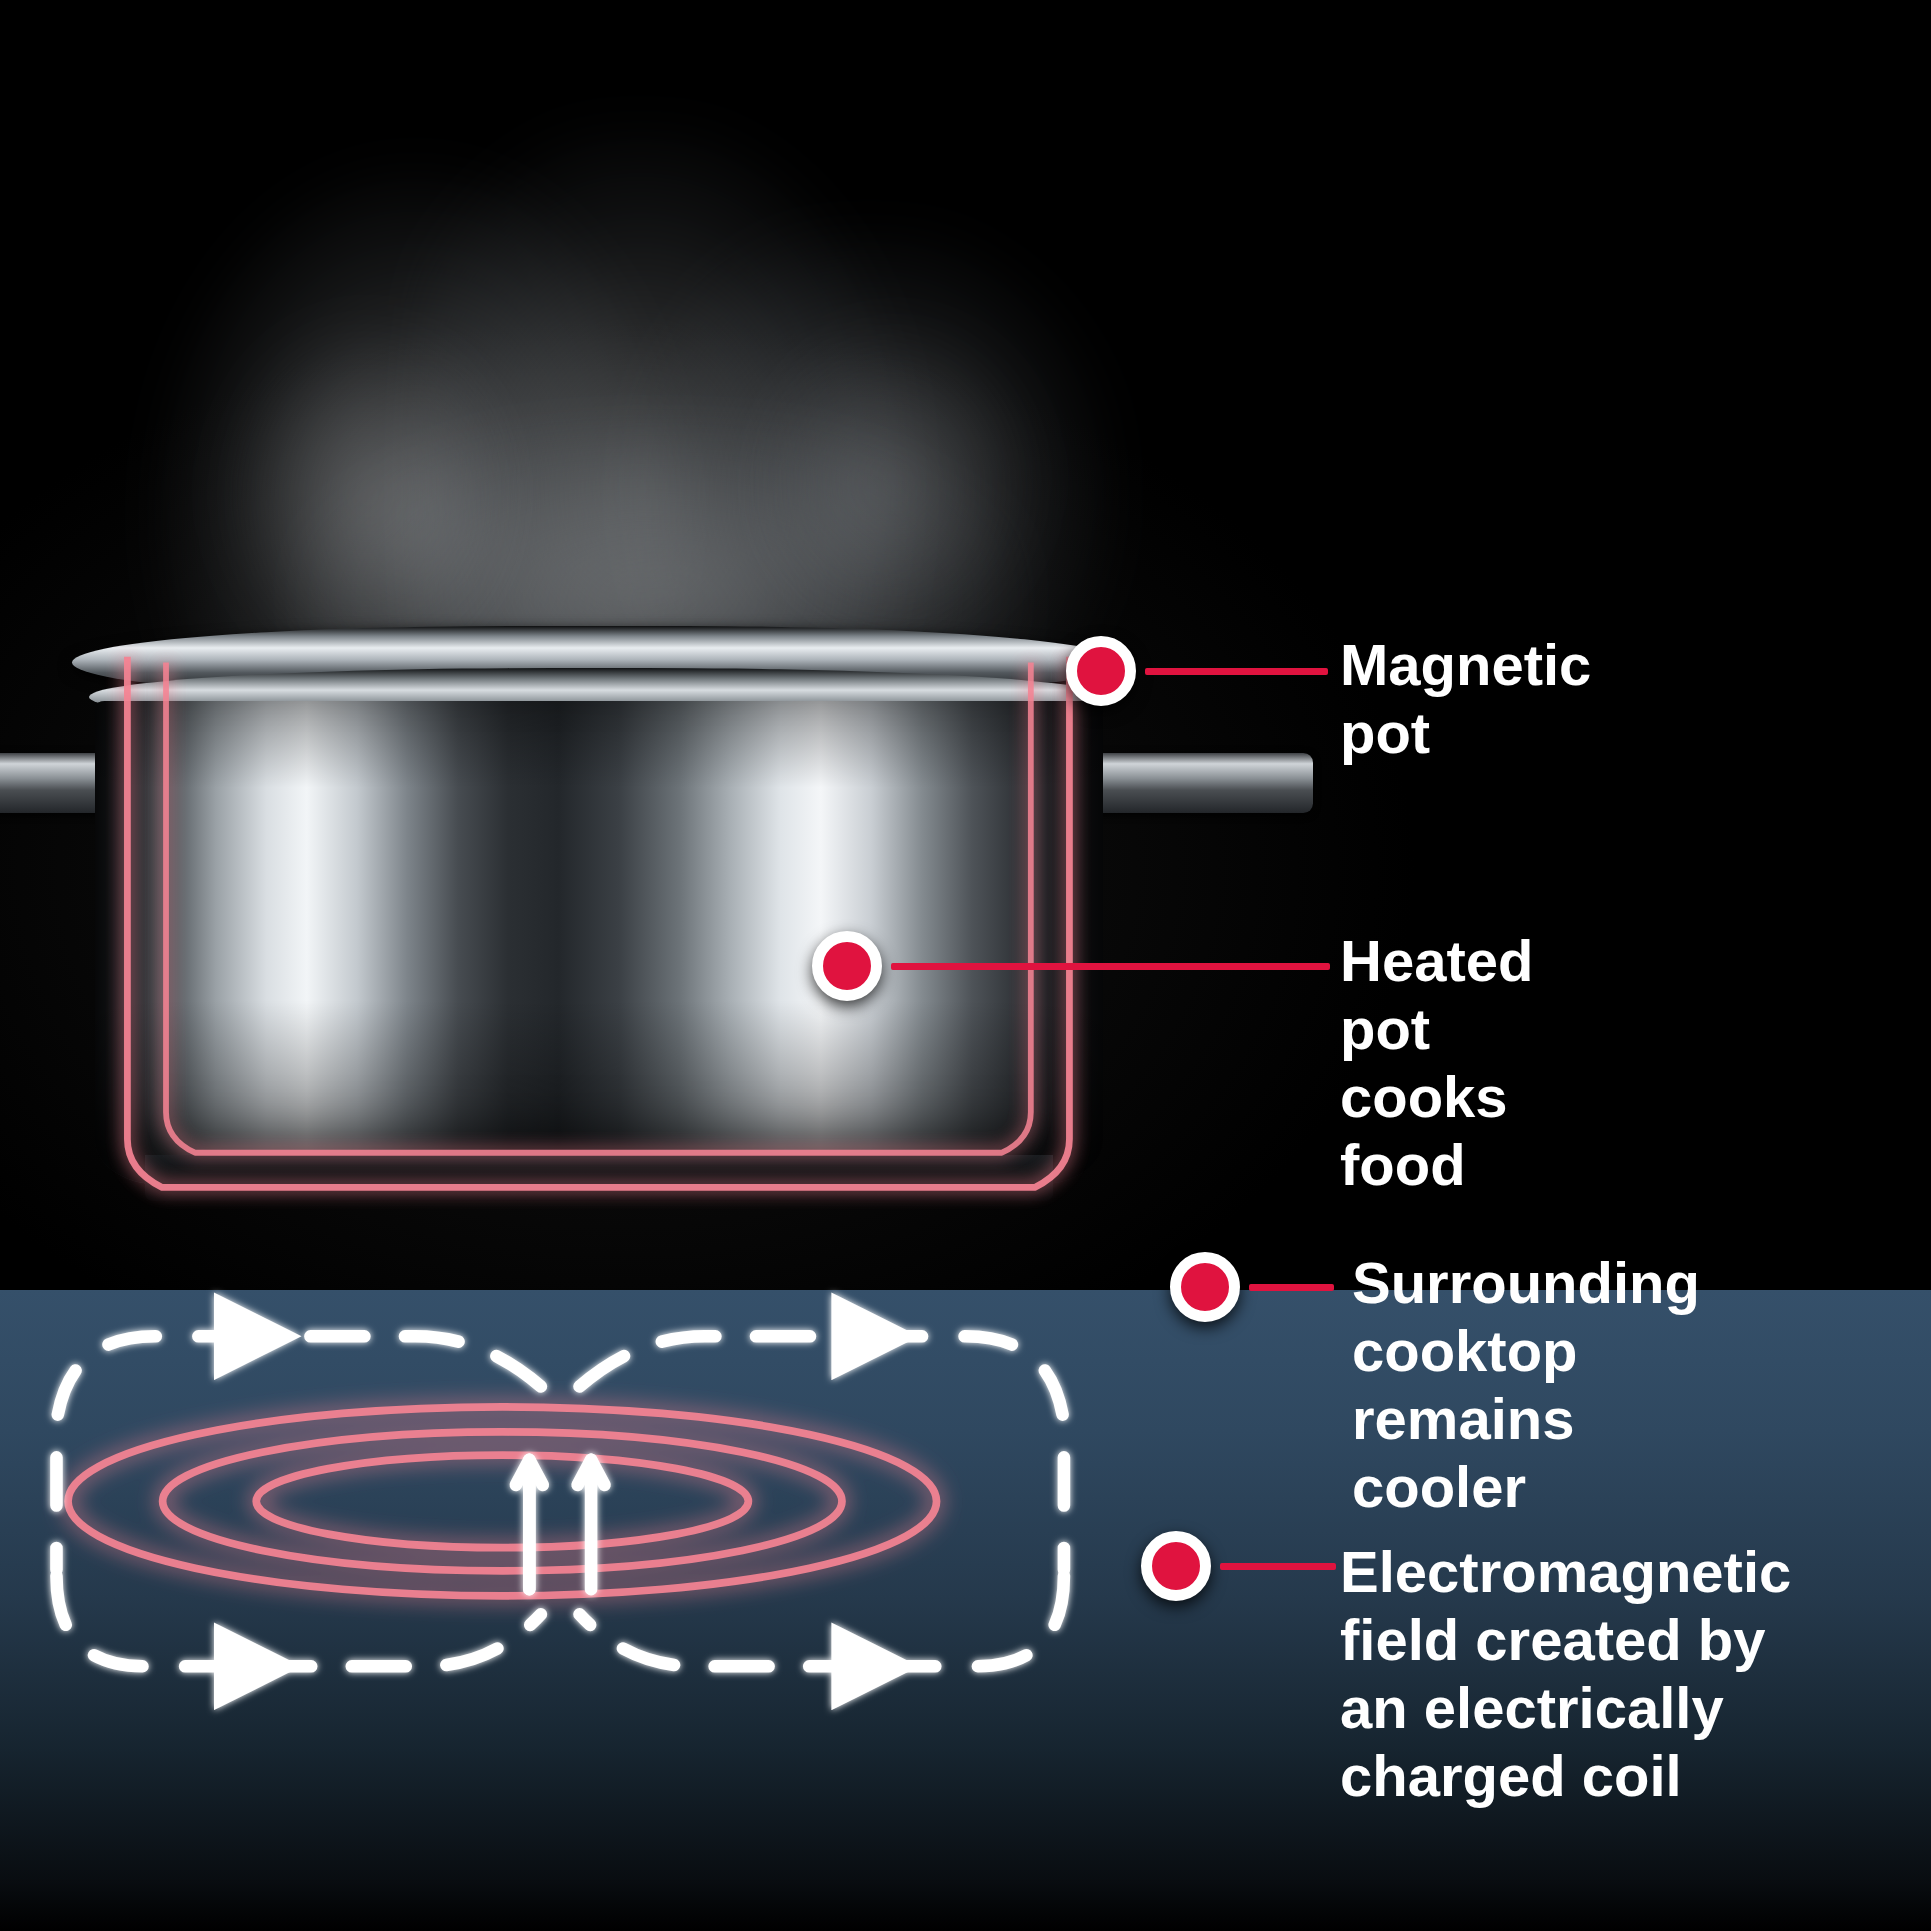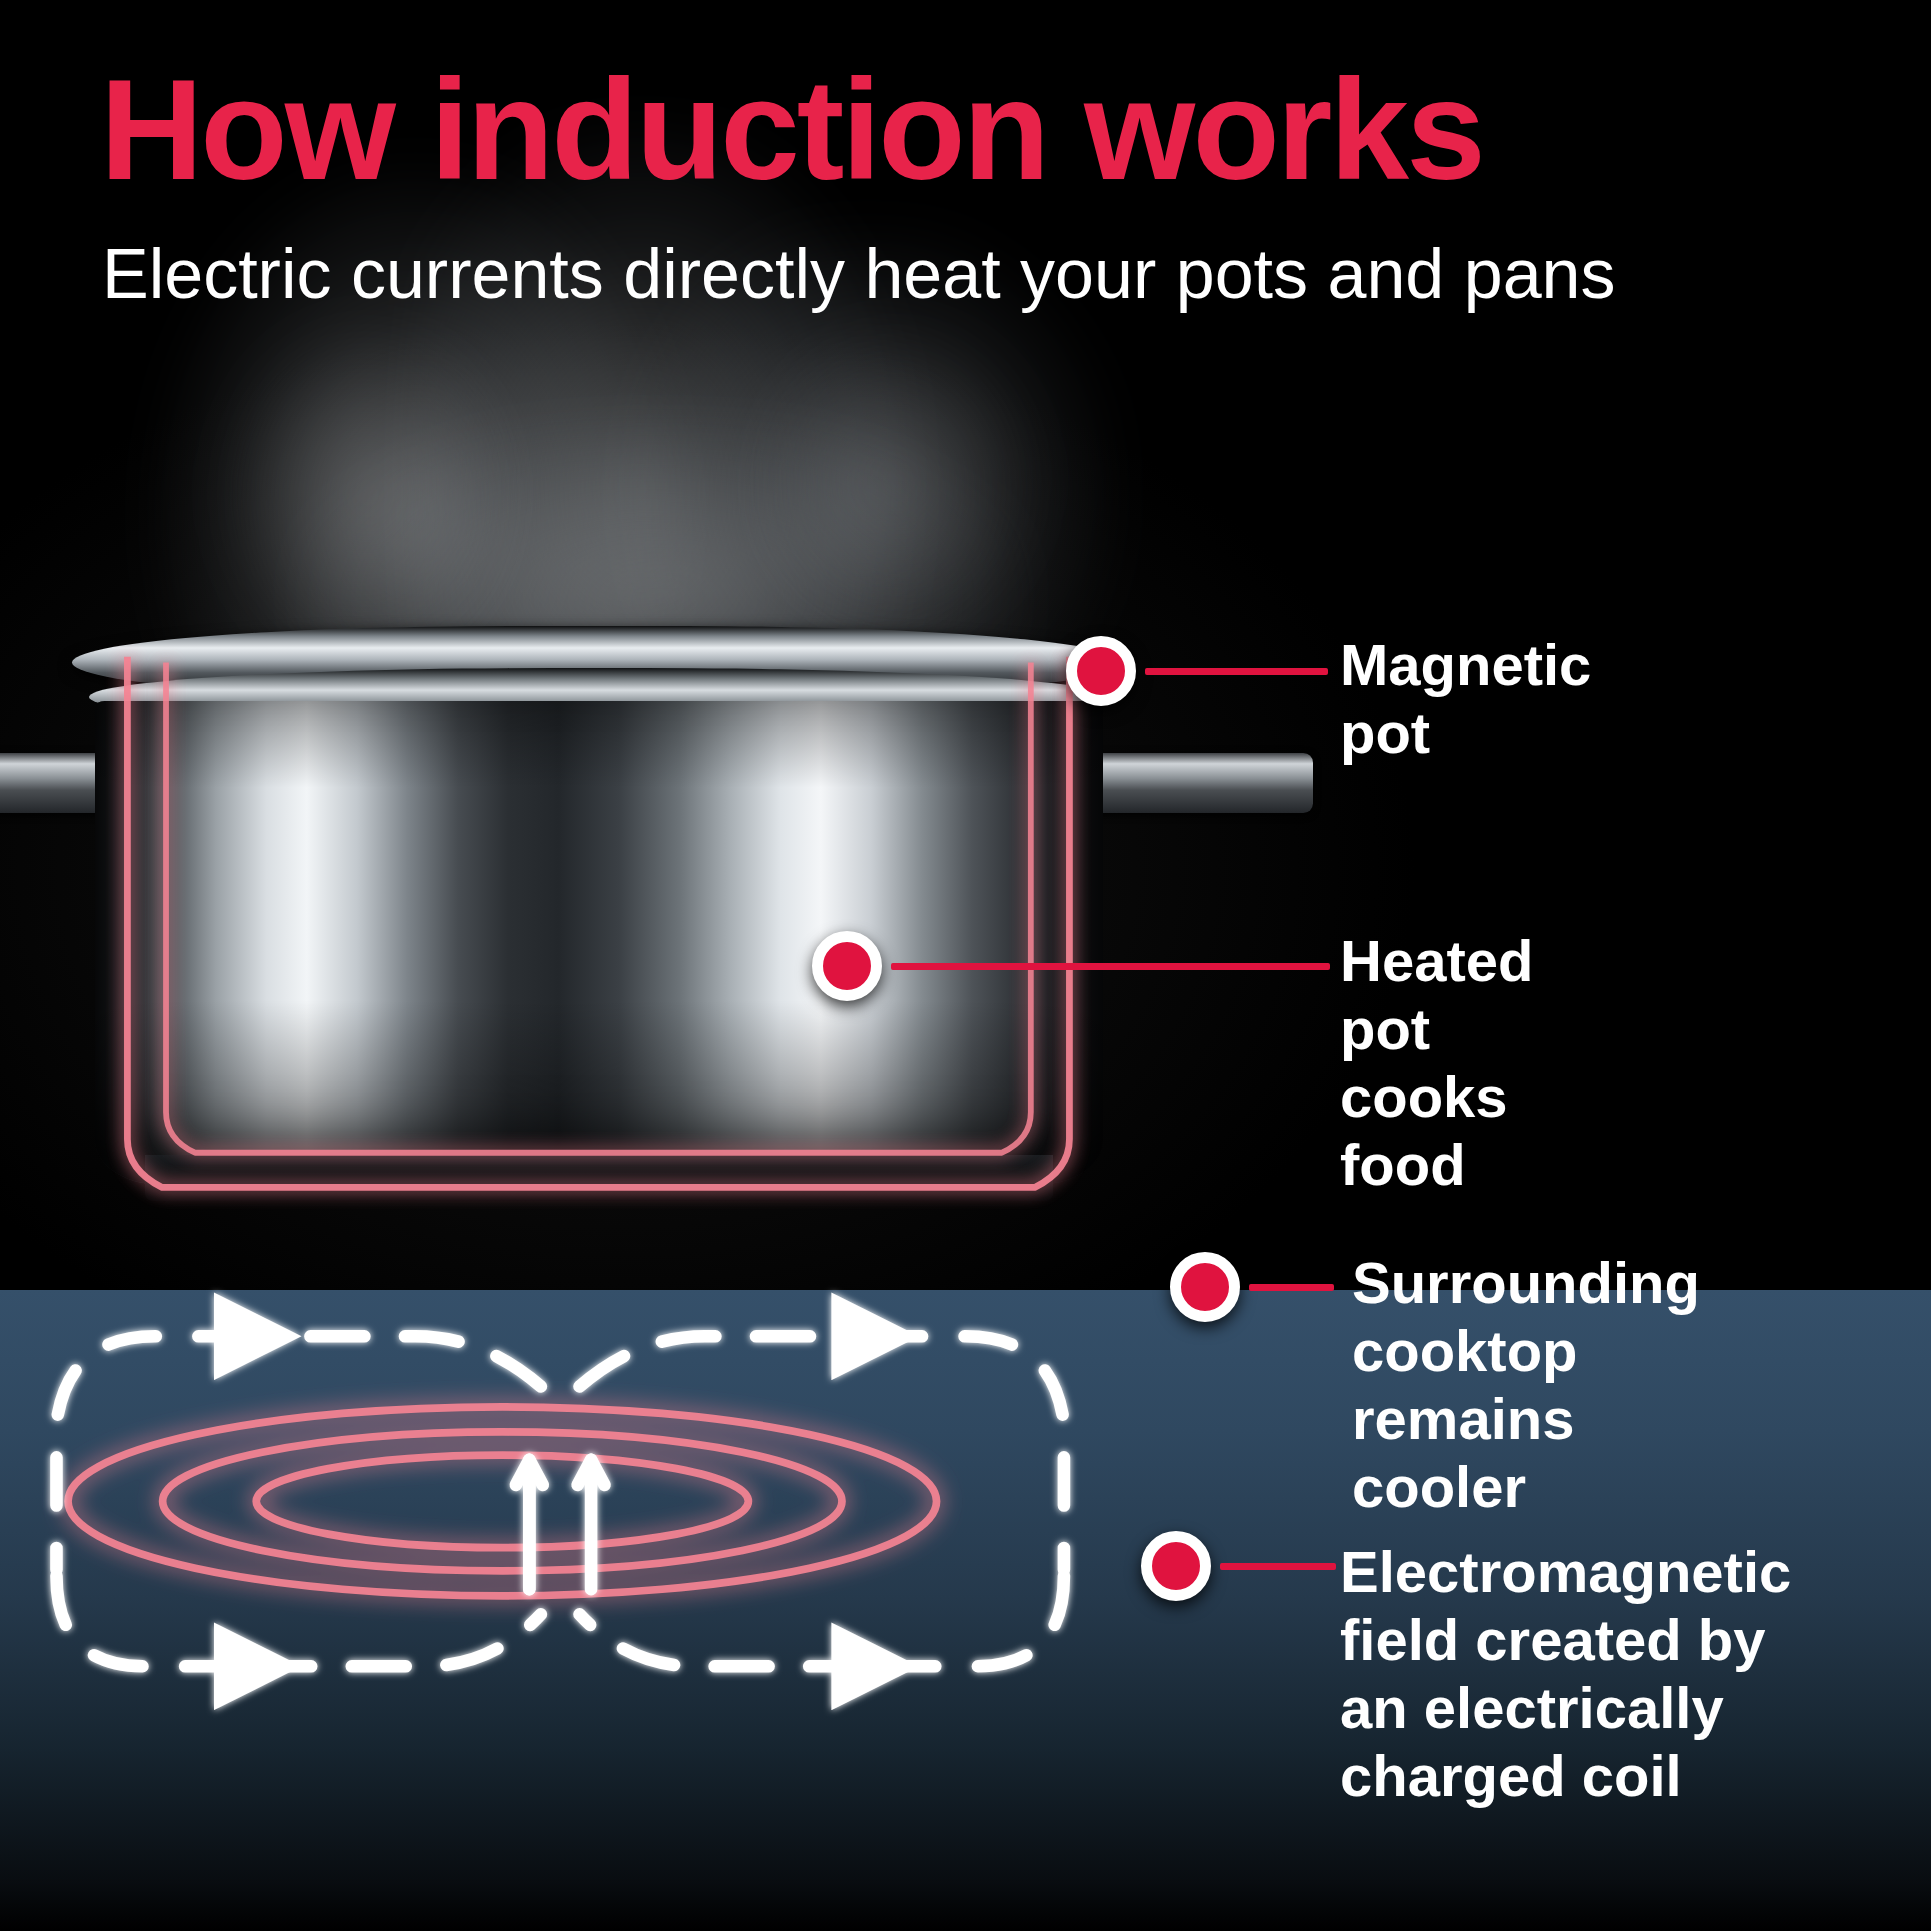--- a/index.html
+++ b/index.html
@@ -195,22 +195,20 @@
 
     <g fill="none" stroke="#fff" stroke-width="13" stroke-linecap="round" filter="url(#whiteglow)">
       <path d="M 548 310 L 548 182" marker-end="url(#arwR)" transform="translate(0,0)" style="marker-end:none"></path>
       <path d="M 548 310 L 548 176"></path>
       <path d="M 548 176 l -14 26 M 548 176 l 14 26"></path>
       <path d="M 612 310 L 612 176"></path>
       <path d="M 612 176 l -14 26 M 612 176 l 14 26"></path>
     </g>
   </svg>
 
-  <h1 class="title">How induction works</h1>
-  <p class="subtitle">Electric currents directly heat your pots and pans</p>
 
   <div class="callout">
     <div class="dot" style="left:1066px;top:636px;"></div>
     <div class="leader" style="left:1145px;top:668px;width:183px;"></div>
     <div class="cl-text" id="lbl0">Magnetic pot</div>
   </div>
 
   <div class="callout">
     <div class="dot" style="left:812px;top:931px;"></div>
     <div class="leader" style="left:891px;top:963px;width:439px;"></div>

